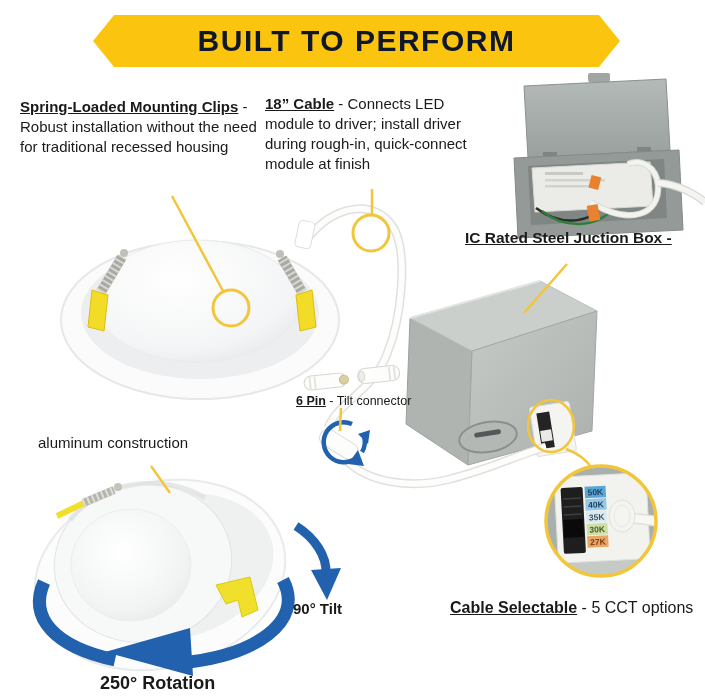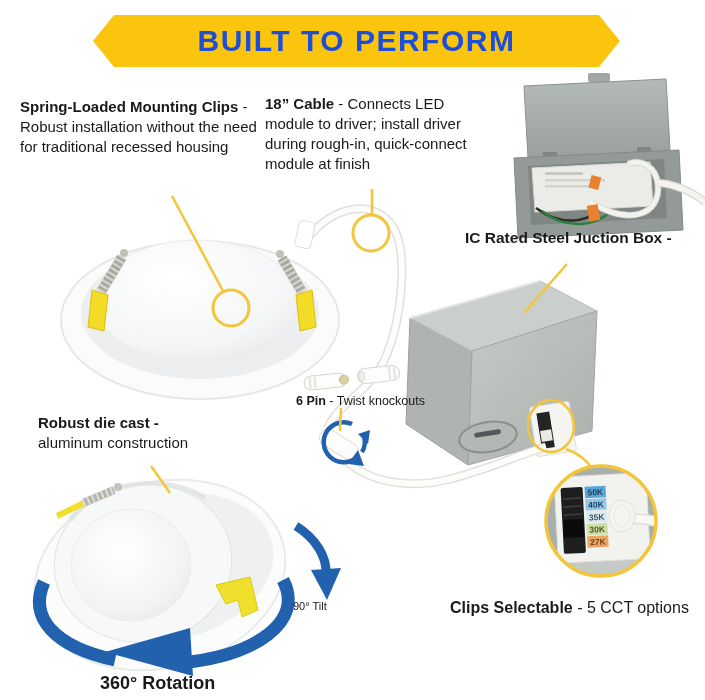--- a/index.html
+++ b/index.html
@@ -6,29 +6,29 @@
   body{font-family:"Liberation Sans", sans-serif;position:relative;color:#1a1a1a;}
   .stage{position:absolute;left:0;top:0;width:705px;height:700px;}
   svg.art{position:absolute;left:0;top:0;z-index:1;}
   .txt{position:absolute;z-index:2;}
   .banner{
     position:absolute;left:93px;top:15px;width:527px;height:52px;z-index:2;
     background:#FBC40F;
     clip-path:polygon(0 50%,4% 0,96% 0,100% 50%,96% 100%,4% 100%);
     display:flex;align-items:center;justify-content:center;
   }
-  .banner span{font-weight:bold;font-size:30px;letter-spacing:1.5px;color:#1d4ed8;}
+  .banner span{font-weight:bold;font-size:30px;letter-spacing:1.5px;color:#0f172a;}
   .co{font-size:15px;line-height:1.34;}
-  .co b{font-weight:bold;}
+  .co b{font-weight:bold;text-decoration:underline;}
   .spring{left:20px;top:97px;width:246px;}
   .cablec{left:265px;top:94px;width:215px;}
   .junction{left:465px;top:228px;width:242px;font-size:15.5px;}
   .threepin{left:296px;top:393px;width:160px;font-size:12.5px;white-space:nowrap;}
   .diecast{left:38px;top:413px;width:190px;}
-  .tiltlbl{left:293px;top:600px;font-size:11px;font-weight:normal;white-space:nowrap;}
+  .tiltlbl{left:293px;top:600px;font-size:15px;font-weight:bold;white-space:nowrap;}
   .rotlbl{left:100px;top:673px;font-size:18px;font-weight:bold;white-space:nowrap;}
   .colorsel{left:450px;top:597px;width:250px;font-size:16px;white-space:nowrap;}
 </style>
 </head>
 <body>
 
 <div class="stage">
 
 <svg class="art" width="705" height="700" viewBox="0 0 705 700">
   <defs>
@@ -203,23 +203,23 @@
   <div class="banner">
     <span>BUILT TO PERFORM</span>
   </div>
 
   <div class="txt co spring"><b>Spring-Loaded Mounting Clips</b><span> - Robust installation without the need for traditional recessed housing</span></div>
 
   <div class="txt co cablec"><b>18” Cable</b><span> - Connects LED module to driver; install driver during rough-in, quick-connect module at finish</span></div>
 
   <div class="txt co junction"><b>IC Rated Steel Juction Box -</b><br></div>
 
-  <div class="txt co threepin"><b>6 Pin</b><span> - Twist knockouts</span></div>
-
-  <div class="txt co diecast"><b>Robust die cast -</b><br><span>aluminum construction</span></div>
+  <div class="txt co threepin"><b>6 Pin</b><span> - Tilt connector</span></div>
+
+  <div class="txt co diecast"><br><span>aluminum construction</span></div>
 
   <div class="txt tiltlbl">90° Tilt</div>
 
-  <div class="txt rotlbl">360° Rotation</div>
-
-  <div class="txt co colorsel"><b>Clips Selectable</b><span> - 5 CCT options</span></div>
+  <div class="txt rotlbl">250° Rotation</div>
+
+  <div class="txt co colorsel"><b>Cable Selectable</b><span> - 5 CCT options</span></div>
 
 </div>
 
 </body></html>

